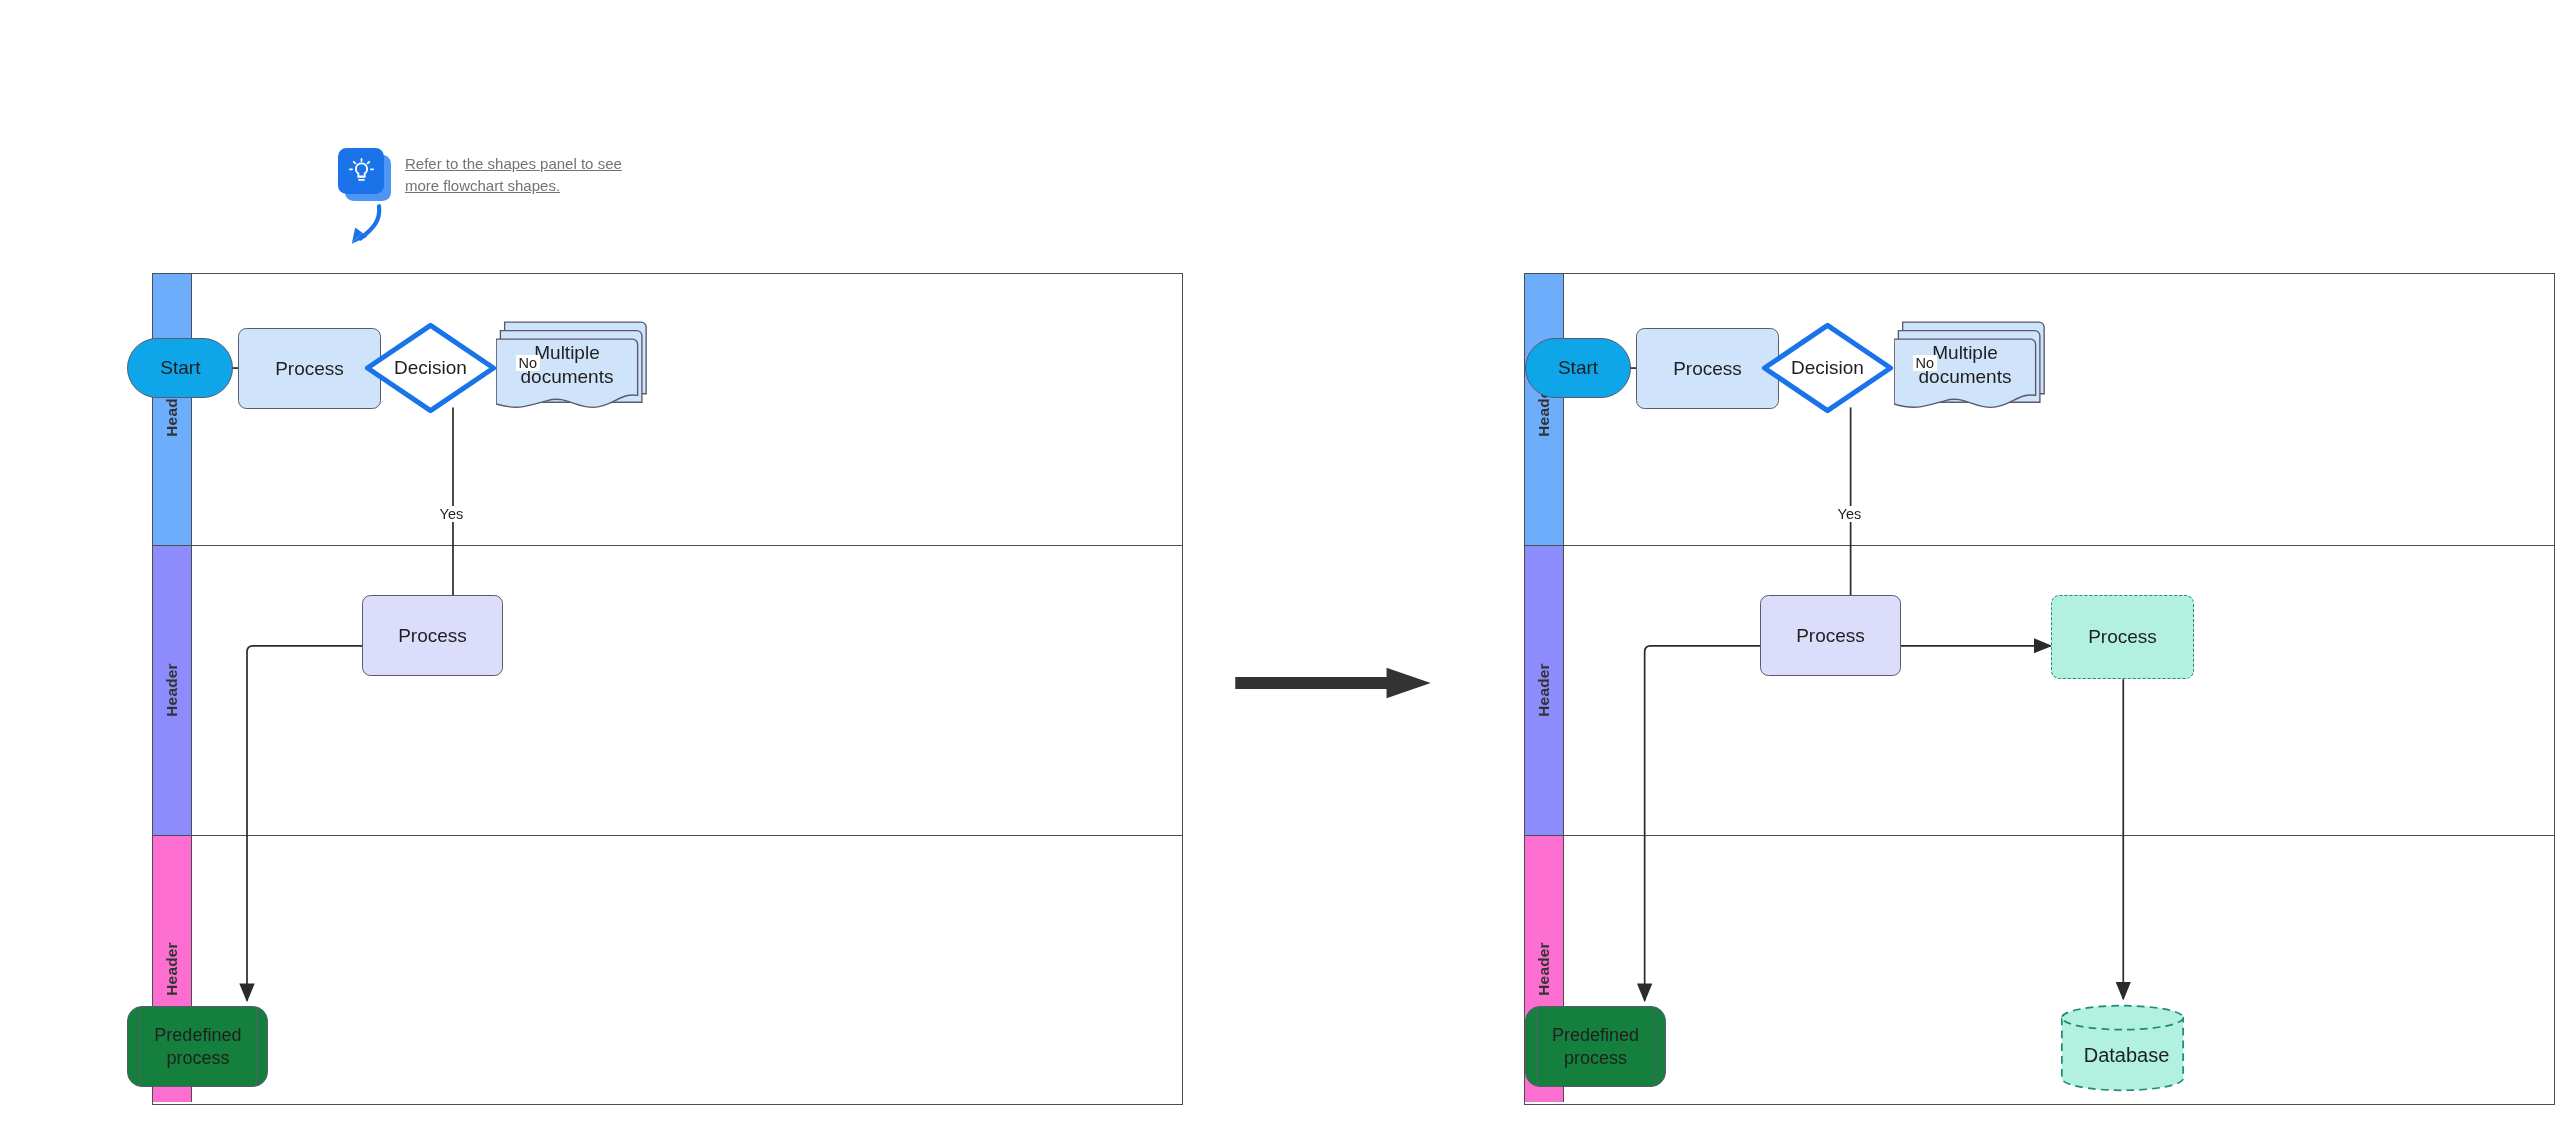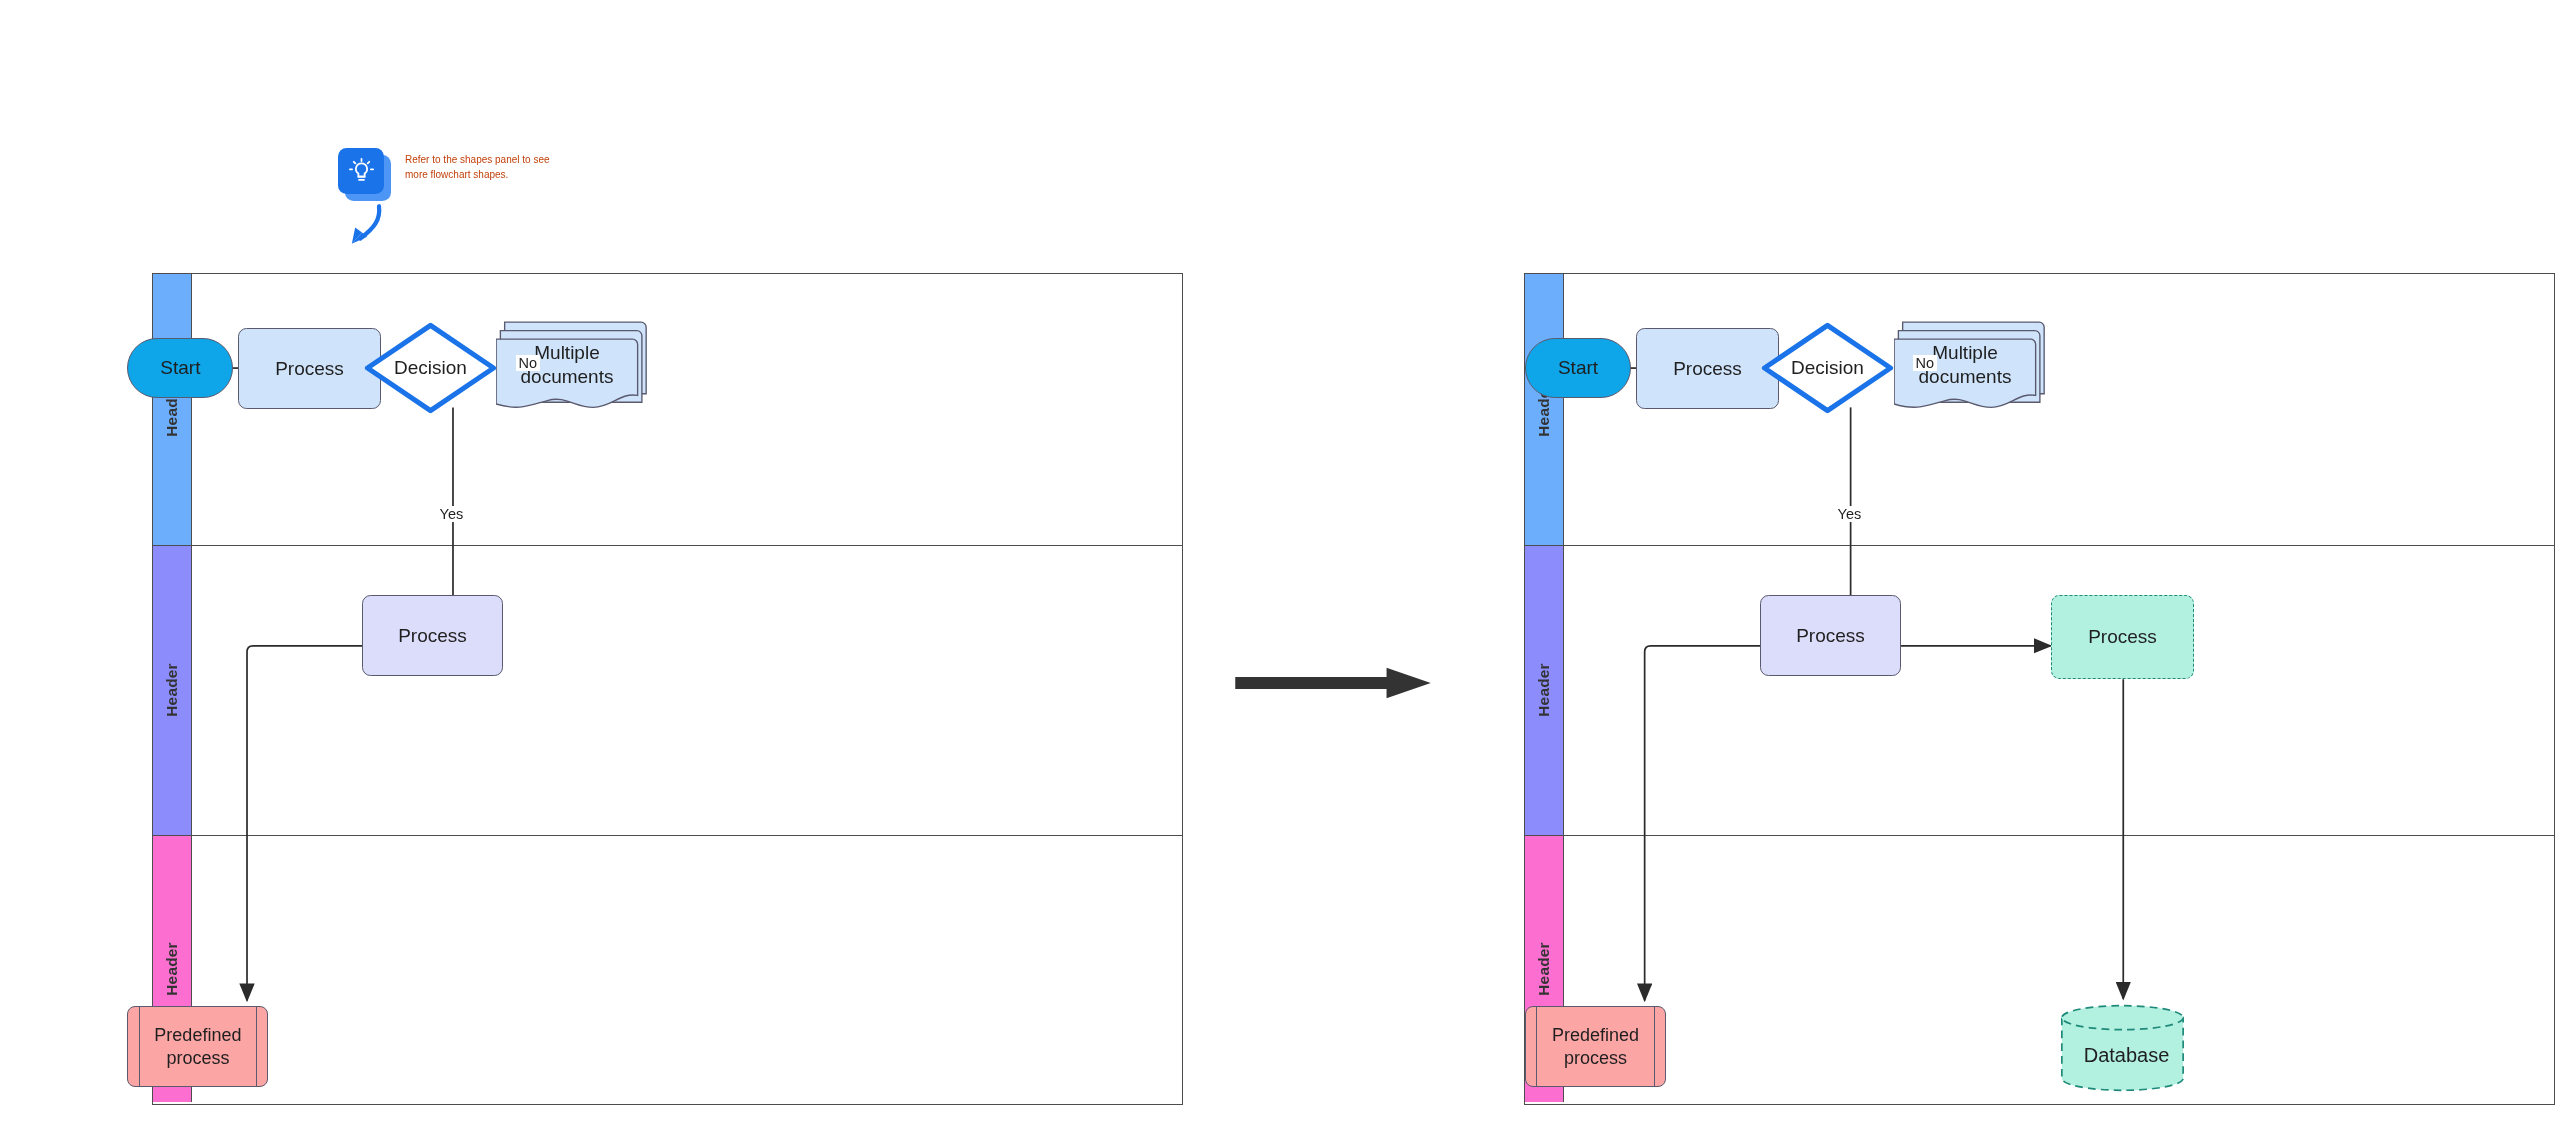--- a/index.html
+++ b/index.html
@@ -26,24 +26,25 @@
   }
   .tip-icon-front {
     position: absolute; left: 0; top: 0;
     width: 46px; height: 46px; border-radius: 8.5px;
     background: #1a73e8;
     display: flex; align-items: center; justify-content: center;
   }
   .tip-text {
     position: absolute; left: 67px; top: 5.1px;
     width: 222px;
-    font-size: 10px;
+    font-size: 15px;
     line-height: 1.45;
-    color: #c2410c;
+    color: #737373;
     white-space: pre-line;
+    text-decoration: underline;
   }
   .tip-arrow { position: absolute; left: 6.8px; top: 53px; }
 
   
   .pool {
     position: absolute;
     border: 1.7px solid #4d4d4d;
     background: #ffffff;
   }
   .lane { position: absolute; left: 0; width: 100%; }
@@ -92,23 +93,23 @@
     border-radius: 8.5px;
   }
   .sh-process-green {
     background: #b2f0e0;
     border: 1.7px dashed #1f8a7a;
     border-radius: 8.5px;
   }
   .sh-label-only { background: transparent; border: none; }
 
   .sh-predef {
-    background: #fca5a5;
+    background: #15803d;
     border: 1.7px solid #5a5a6e;
-    border-radius: 8px;
+    border-radius: 15px;
   }
   .sh-predef .bar {
     position: absolute; top: 0; height: 100%;
     width: 0; border-left: 1.7px solid #5a5a6e;
   }
   .sh-predef .bar-l { left: 10.2px; }
   .sh-predef .bar-r { right: 10.2px; }
   .sh-predef .txt { position: relative; z-index: 2; }
 
   .edge-label {

